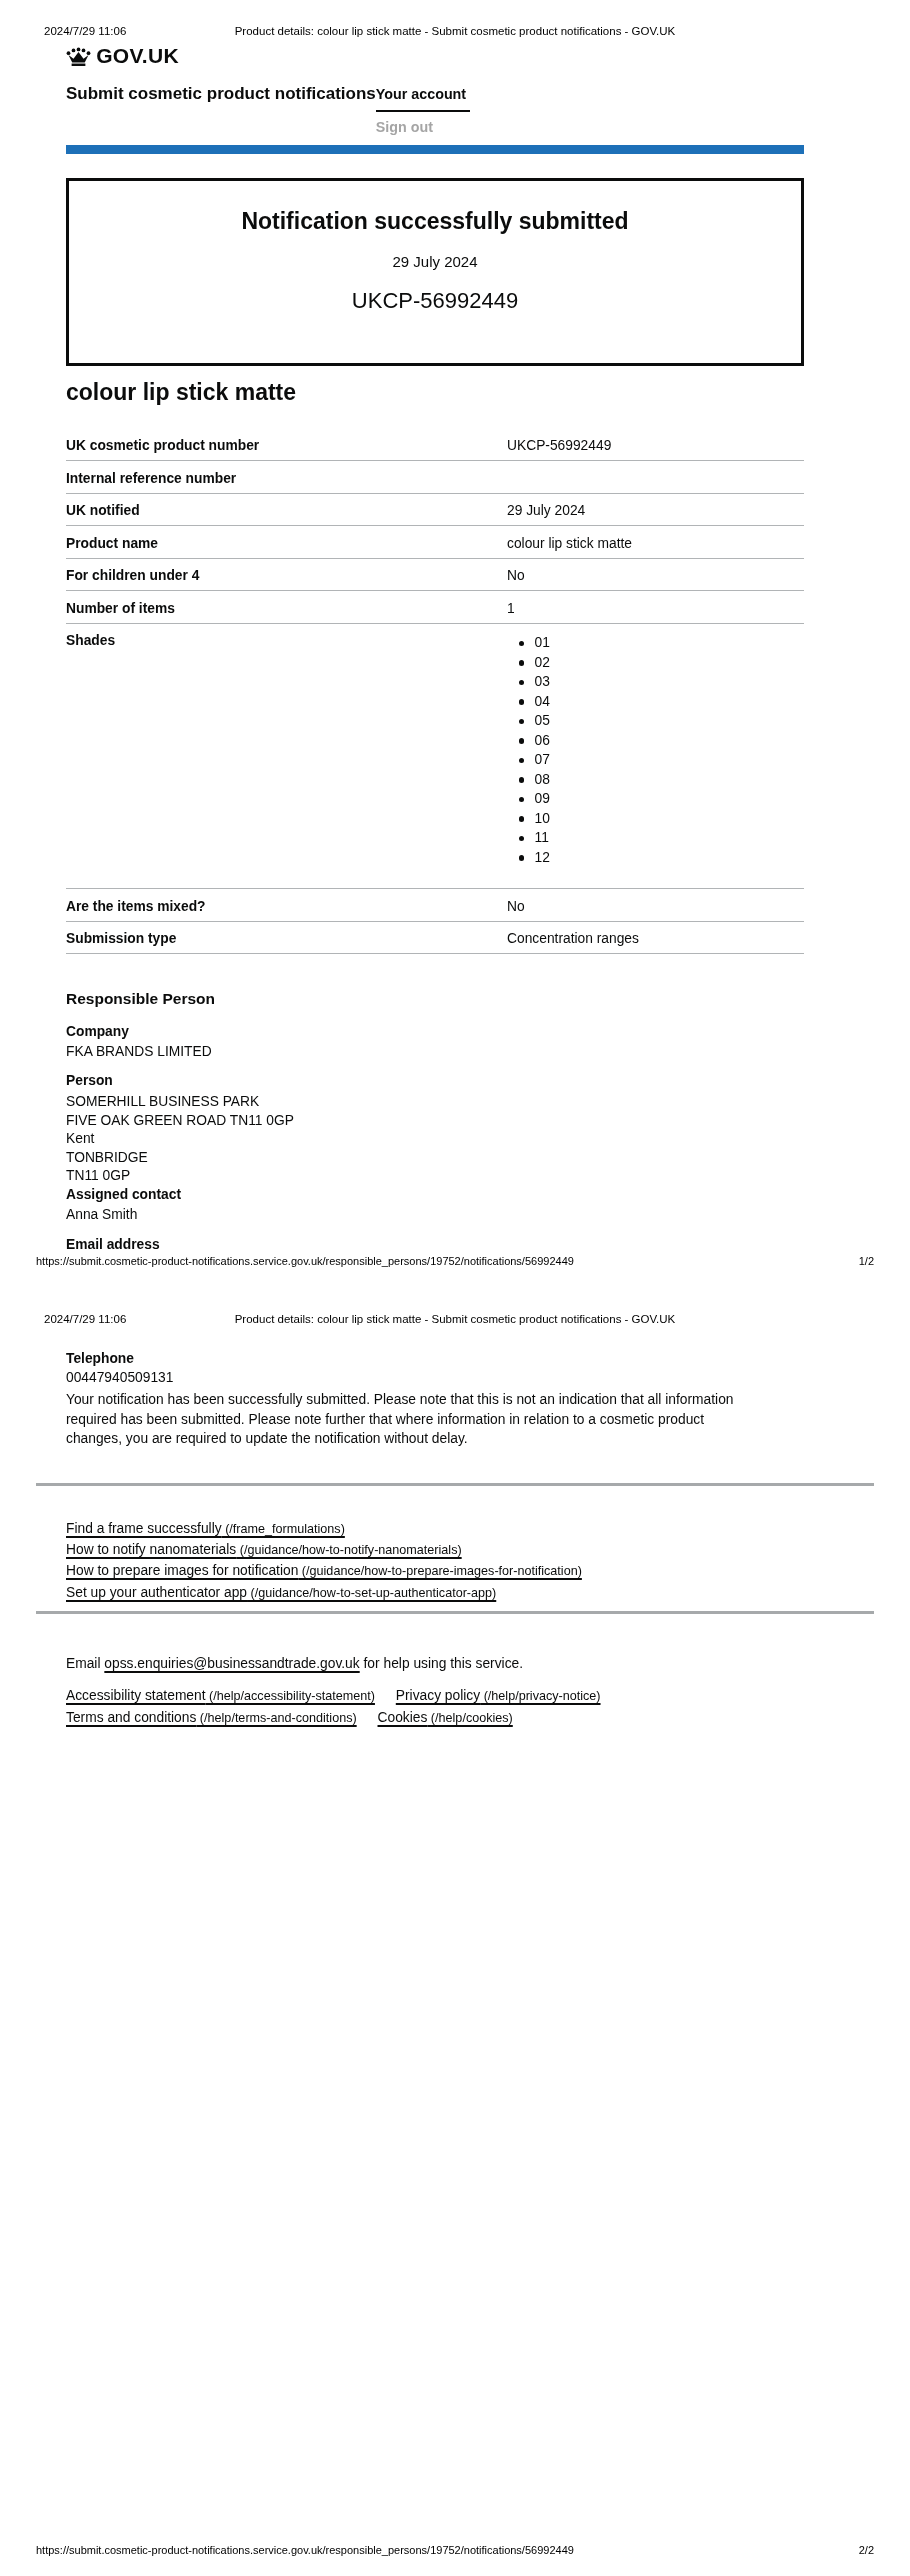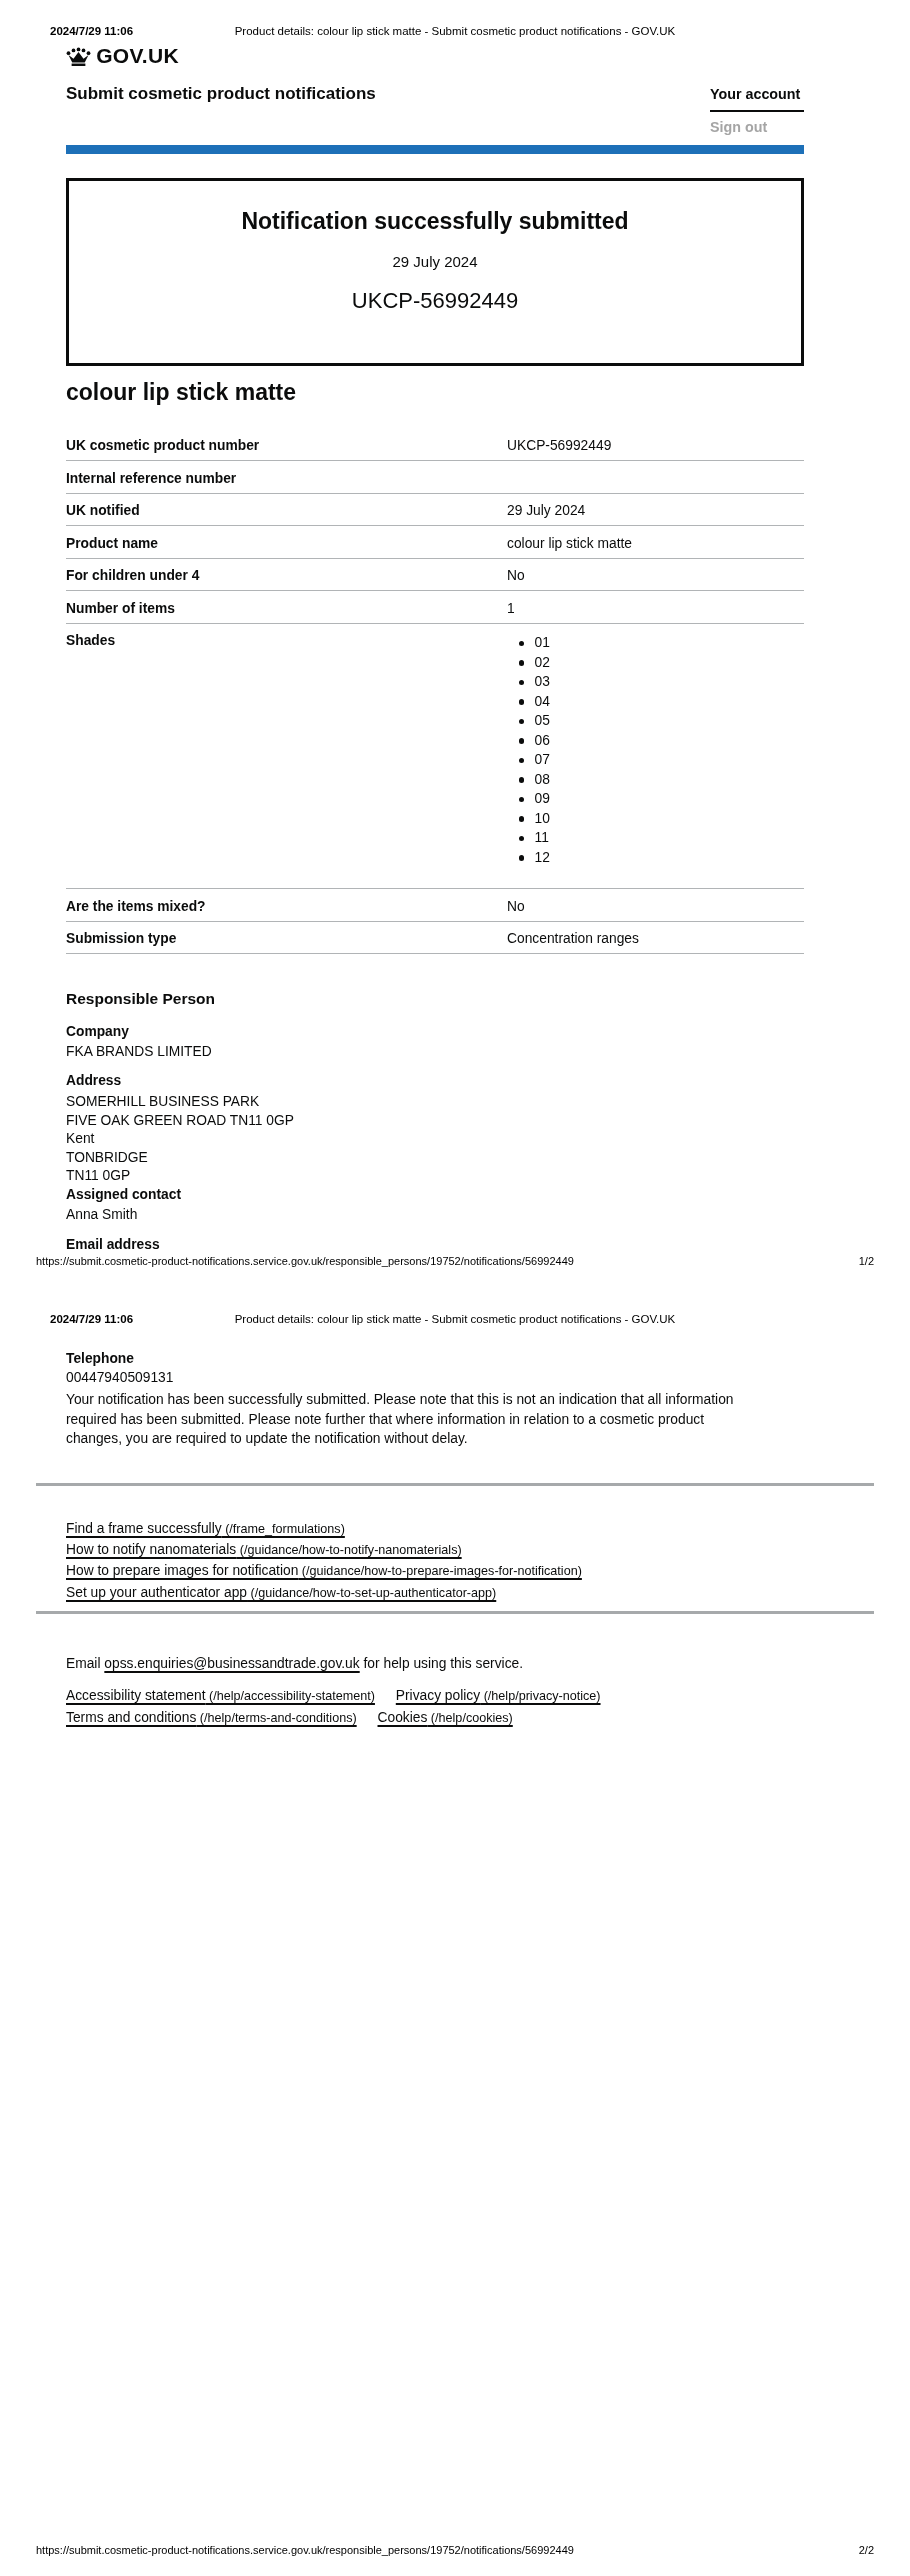--- a/index.html
+++ b/index.html
@@ -6,31 +6,31 @@
   body{
     width:910px;height:2576px;position:relative;background:#ffffff;
     font-family:"Liberation Sans",sans-serif;color:#0b0c0c;overflow:hidden;
     -webkit-font-smoothing:antialiased;
   }
   .page{position:absolute;left:0;width:910px;height:1288px;overflow:hidden;background:#fff;}
   #pg1{top:0;} #pg2{top:1288px;}
 
   
   .phead{position:absolute;left:36px;right:36px;top:25px;font-size:11.5px;color:#000;}
-  .phead .pdate{position:absolute;left:14px;top:0;white-space:nowrap;font-weight:bold;}
+  .phead .pdate{position:absolute;left:8px;top:0;white-space:nowrap;}
   .phead .ptitle{display:block;text-align:center;white-space:nowrap;}
   .pfoot{position:absolute;left:36px;right:36px;top:1255px;font-size:11px;color:#000;
          display:flex;justify-content:space-between;align-items:flex-end;}
 
   
   .masthead{position:absolute;left:66px;top:44px;width:738px;}
   .logo{display:flex;align-items:center;gap:5.2px;}
   .logo svg{display:block;}
   .logo .logotext{font-size:21px;font-weight:bold;letter-spacing:0.3px;}
-  .svcrow{display:flex;justify-content:space-between;align-items:flex-start;margin-top:16px;}
+  .svcrow{display:flex;align-items:flex-start;margin-top:16px;}
   .svcname{font-size:17px;font-weight:bold;line-height:19.5px;}
   .acct{width:94px;margin-top:1.7px;}
   .acct .acctlabel{font-size:14.3px;font-weight:bold;padding-bottom:8px;border-bottom:2.3px solid #0b0c0c;}
   .acct .signout{font-size:14.3px;font-weight:bold;color:#a5a5a5;margin-top:6.9px;}
   .bluebar{position:absolute;left:66px;top:145px;width:738px;height:8.6px;background:#1d70b8;}
 
   
   .panel{position:absolute;left:66px;top:178px;width:738px;height:188px;box-sizing:border-box;
          border:3.4px solid #0b0c0c;text-align:center;}
   .panel .ptitle{font-size:23px;font-weight:bold;line-height:26.4px;margin-top:27px;}
@@ -176,21 +176,21 @@
     <div class="srow">
       <div class="lab">Submission type</div>
       <div class="val">Concentration ranges</div>
     </div>
   </div>
 
   <div class="rp">
     <div class="h3">Responsible Person</div>
     <div class="h4">Company</div>
     <div class="cmpval">FKA BRANDS LIMITED</div>
-    <div class="h4">Address</div>
+    <div class="h4">Person</div>
     <div class="addr">
       <div>SOMERHILL BUSINESS PARK</div>
       <div>FIVE OAK GREEN ROAD TN11 0GP</div>
       <div>Kent</div>
       <div>TONBRIDGE</div>
       <div>TN11 0GP</div>
     </div>
     <div class="h4 gap1">Assigned contact</div>
     <div class="ctcval">Anna Smith</div>
     <div class="h4">Email address</div>

